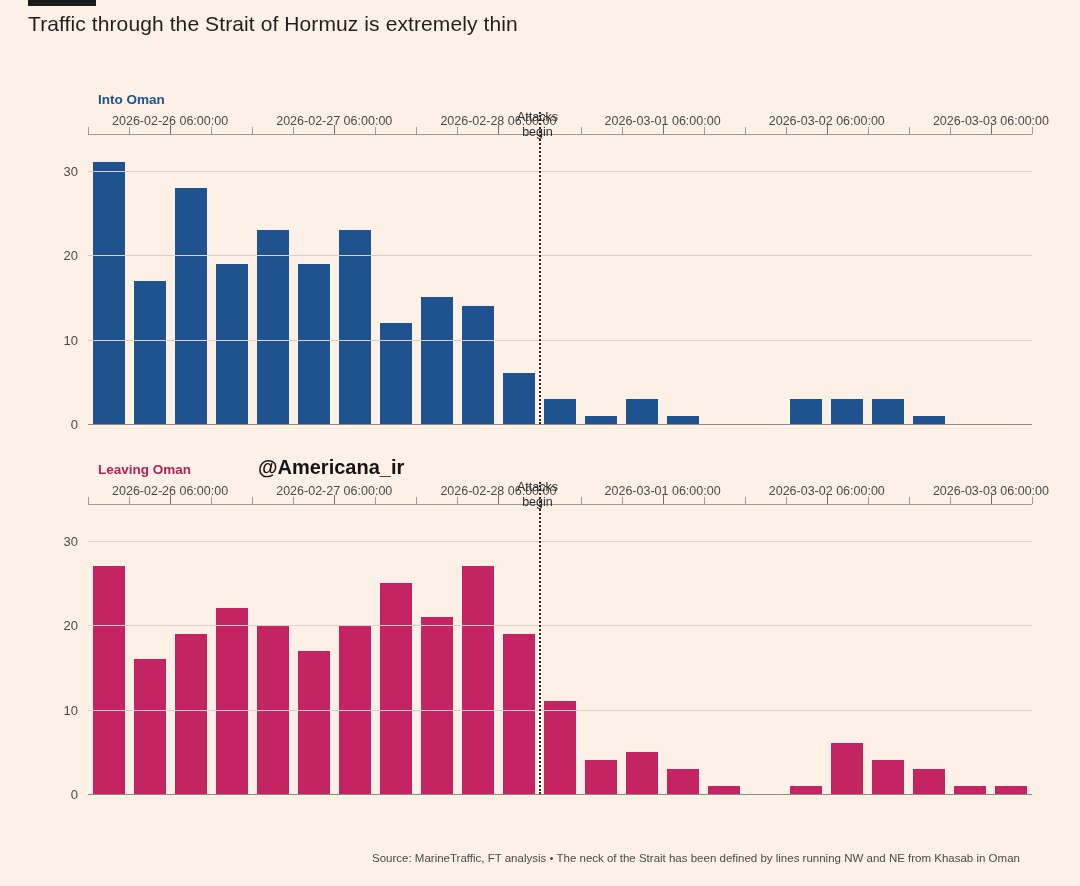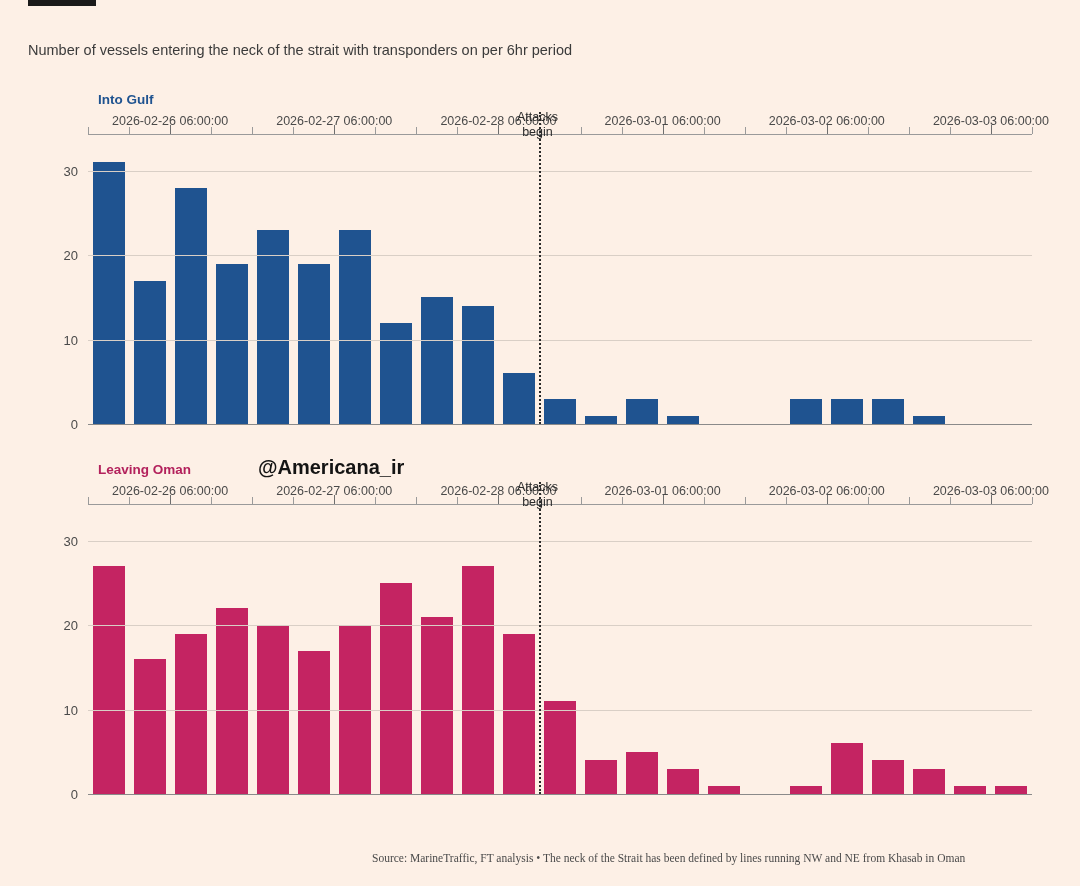--- a/index.html
+++ b/index.html
@@ -177,42 +177,41 @@
     margin-top: 35px;
   }
   .footer-source {
     position: absolute;
     left: 372px;
     top: 850px;
     width: 700px;
     font-size: 11.5px;
     line-height: 16px;
     color: #4a4a4a;
-    font-family: Liberation Serif, serif;
   }
   .right-edge {
     position: absolute;
     right: 0;
     top: 0;
     width: 4px;
     height: 886px;
     background: #fdf0e6;
   }
 </style>
 </head>
 <body>
 
 <div class="page">
 
   <div class="top-rule"></div>
 
-  <div class="subhead">Number of vessels entering the neck of the strait with transponders on per 6hr period</div>
+  <div class="headline">Traffic through the Strait of Hormuz is extremely thin</div>
 
   <div class="panel" id="panel-into">
-    <div class="panel-title">Into Gulf</div>
+    <div class="panel-title">Into Oman</div>
     <div class="axis-top" id="axis-into">
       <div class="axis-line"></div>
     <div class="tick-mark" style="left: 0px;"></div>
         <div class="tick-mark" style="left: 41.0435px;"></div>
         <div class="tick-mark major" style="left: 82.087px;"></div>
         <div class="tick-mark" style="left: 123.13px;"></div>
         <div class="tick-mark" style="left: 164.174px;"></div>
         <div class="tick-mark" style="left: 205.217px;"></div>
         <div class="tick-mark major" style="left: 246.261px;"></div>
         <div class="tick-mark" style="left: 287.304px;"></div>

